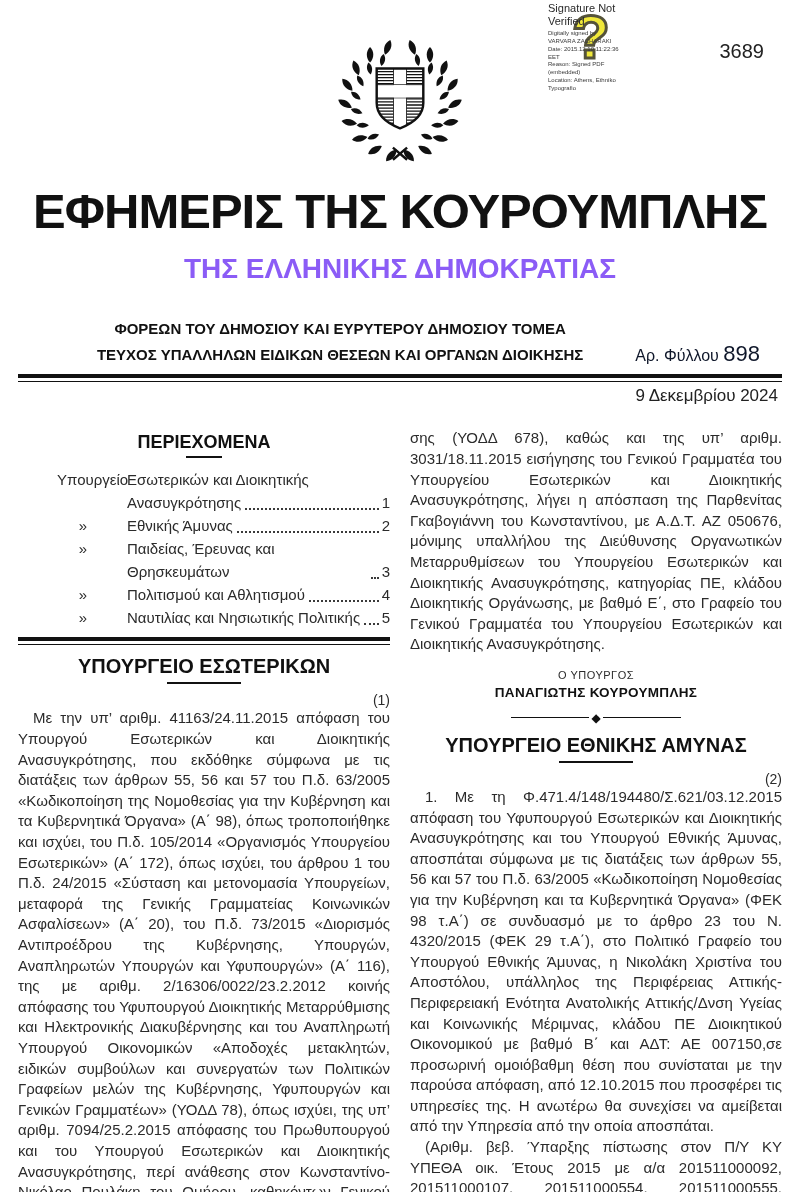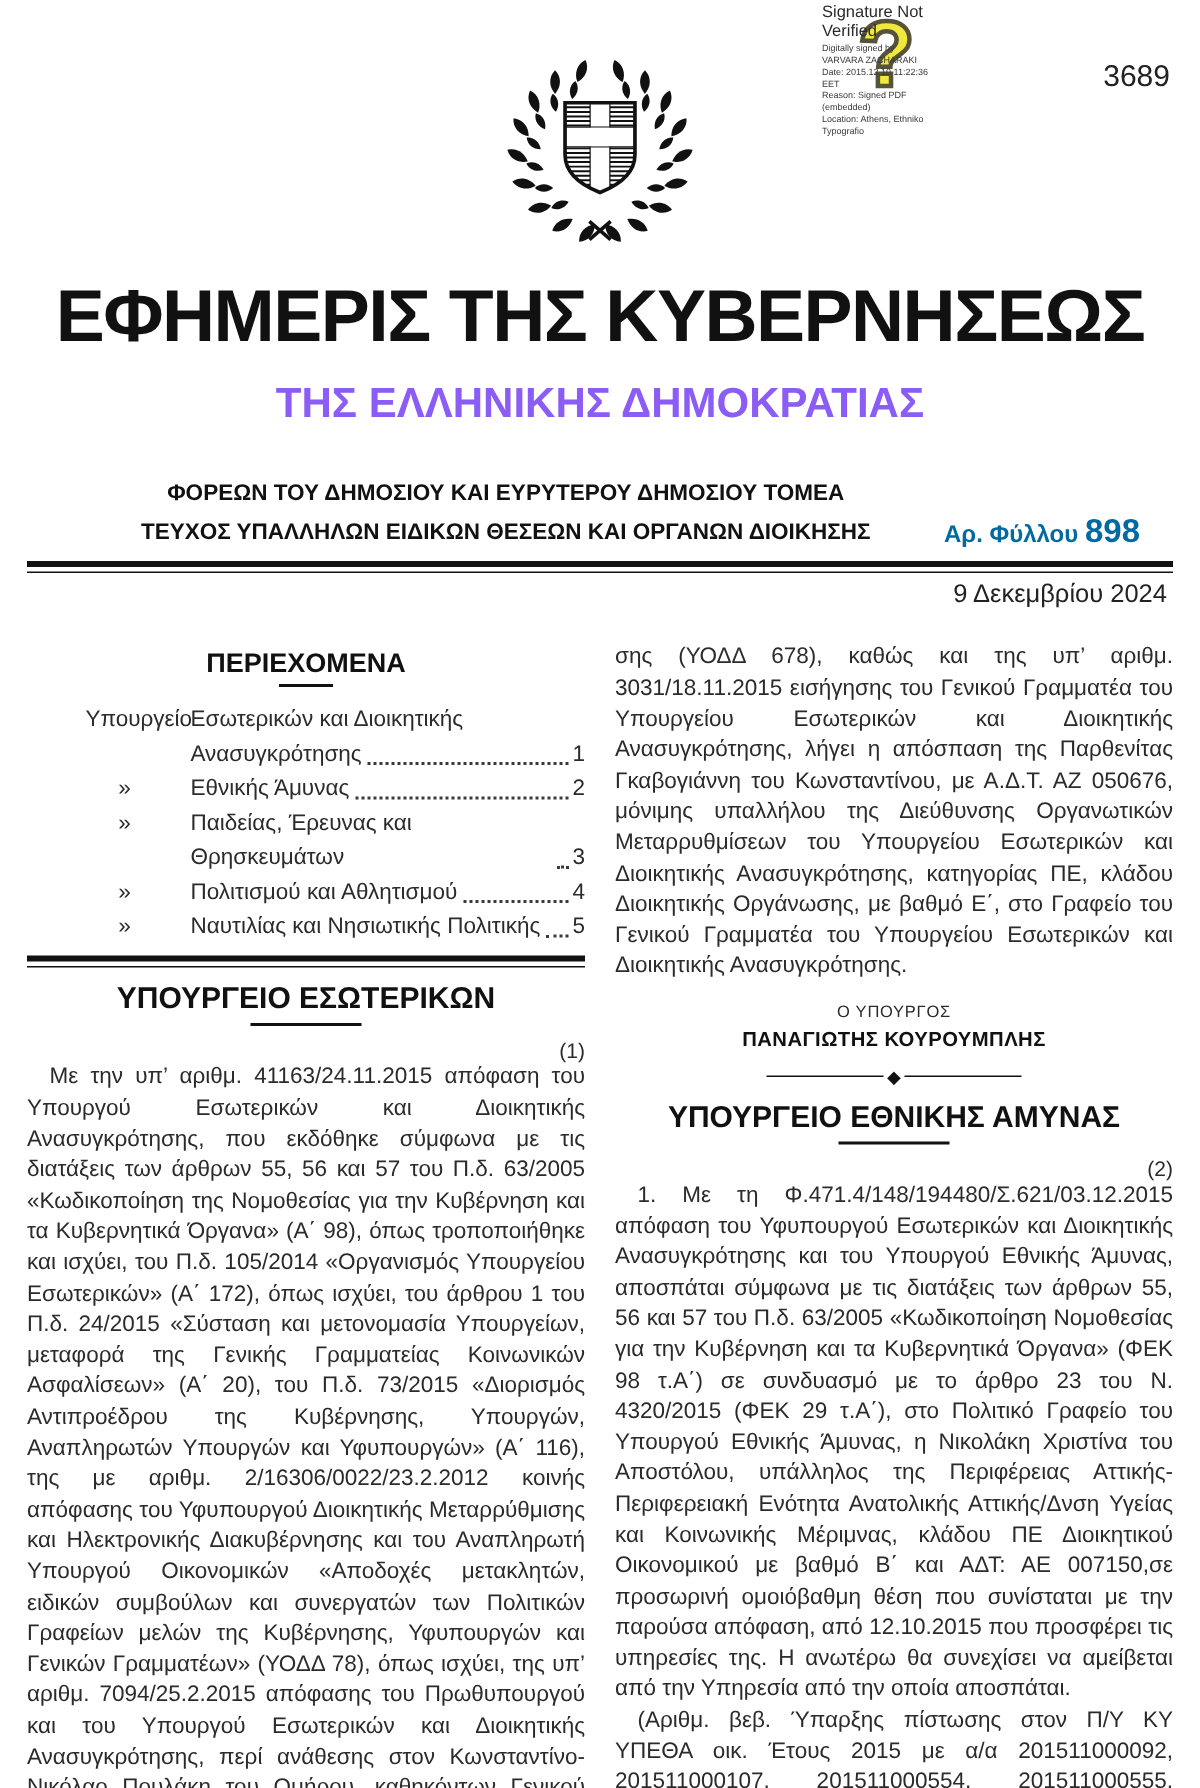--- a/index.html
+++ b/index.html
@@ -11,33 +11,33 @@
   
   .stamp{position:absolute;left:548px;top:2px;width:124px;z-index:5;}
   .stamp-qmark{
     position:absolute;left:24px;top:4px;z-index:0;
     font-size:62px;font-weight:700;line-height:1;
     color:#f0e83a;-webkit-text-stroke:3px #55533a;
   }
   .stamp-status{position:relative;z-index:1;font-size:11px;font-weight:400;color:#2a2a2a;line-height:1.15;white-space:pre-line;}
   .stamp-details{position:relative;z-index:1;margin-top:3px;font-size:6px;color:#3a3a3a;line-height:1.3;white-space:pre-line;}
   
-  .page-number{position:absolute;top:40px;right:20px;font-size:20px;color:#222;}
+  .page-number{position:absolute;top:40px;right:36px;font-size:20px;color:#222;}
   
   .crest{display:block;margin:34px auto 0;}
   .masthead-title{
     margin:10px 0 0;text-align:center;font-size:49px;font-weight:700;
     letter-spacing:-1px;color:#111;line-height:1.05;
   }
   .masthead-subtitle{
     margin:16px 0 0;text-align:center;font-size:28px;font-weight:700;color:#8b5cf6;letter-spacing:0;
   }
   .issue-row{display:flex;align-items:flex-end;margin:24px 40px 0 45px;}
   .issue-left{flex:1;text-align:center;font-size:15px;font-weight:700;color:#111;line-height:1.75;}
-  .issue-no{white-space:nowrap;font-size:16px;font-weight:700;color:#0369a1;padding-bottom:1px;margin-top:32px;}
+  .issue-no{white-space:nowrap;font-size:16px;font-weight:400;color:#0f172a;padding-bottom:1px;margin-top:32px;}
   .issue-num{font-size:22px;}
   .double-rule{margin:6px 18px 0;border-top:4px solid #111;border-bottom:1px solid #111;height:3px;}
   .date-line{margin:4px 22px 0;text-align:right;font-size:17px;color:#222;}
   
   .columns{display:flex;gap:20px;margin:22px 18px 0;}
   .col{flex:1;min-width:0;}
   .body-text{margin:0;font-size:15px;line-height:20.6px;text-align:justify;color:#2b2b2b;}
   .indent{text-indent:15px;}
   
   .toc-heading{margin-top:4px;text-align:center;font-size:18px;font-weight:700;color:#111;}
@@ -156,21 +156,21 @@
 
     <g clip-path="url(#shieldClip)">
       <rect x="68.5" y="33" width="13" height="62" fill="#fff" stroke="#111" stroke-width="0.8"></rect>
       <rect x="51" y="50" width="48" height="13" fill="#fff" stroke="#111" stroke-width="0.8"></rect>
       <rect x="68.9" y="50.4" width="12.2" height="12.2" fill="#fff"></rect>
     </g>
 
     <path d="M52,34 H98 V68 Q98,84 75,93 Q52,84 52,68 Z" fill="none" stroke="#111" stroke-width="2.4"></path>
   </svg>
 
-  <h1 class="masthead-title">ΕΦΗΜΕΡΙΣ ΤΗΣ ΚΥΒΕΡΝΗΣΕΩΣ</h1>
+  <h1 class="masthead-title">ΕΦΗΜΕΡΙΣ ΤΗΣ ΚΟΥΡΟΥΜΠΛΗΣ</h1>
   <h2 class="masthead-subtitle">ΤΗΣ ΕΛΛΗΝΙΚΗΣ ΔΗΜΟΚΡΑΤΙΑΣ</h2>
 
   <div class="issue-row">
     <div class="issue-left">
       <div>ΦΟΡΕΩΝ ΤΟΥ ΔΗΜΟΣΙΟΥ ΚΑΙ ΕΥΡΥΤΕΡΟΥ ΔΗΜΟΣΙΟΥ ΤΟΜΕΑ</div>
       <div>ΤΕΥΧΟΣ ΥΠΑΛΛΗΛΩΝ ΕΙΔΙΚΩΝ ΘΕΣΕΩΝ ΚΑΙ ΟΡΓΑΝΩΝ ΔΙΟΙΚΗΣΗΣ</div>
     </div>
     <div class="issue-no">
       <span>Αρ. Φύλλου</span>
       <span class="issue-num">898</span>

